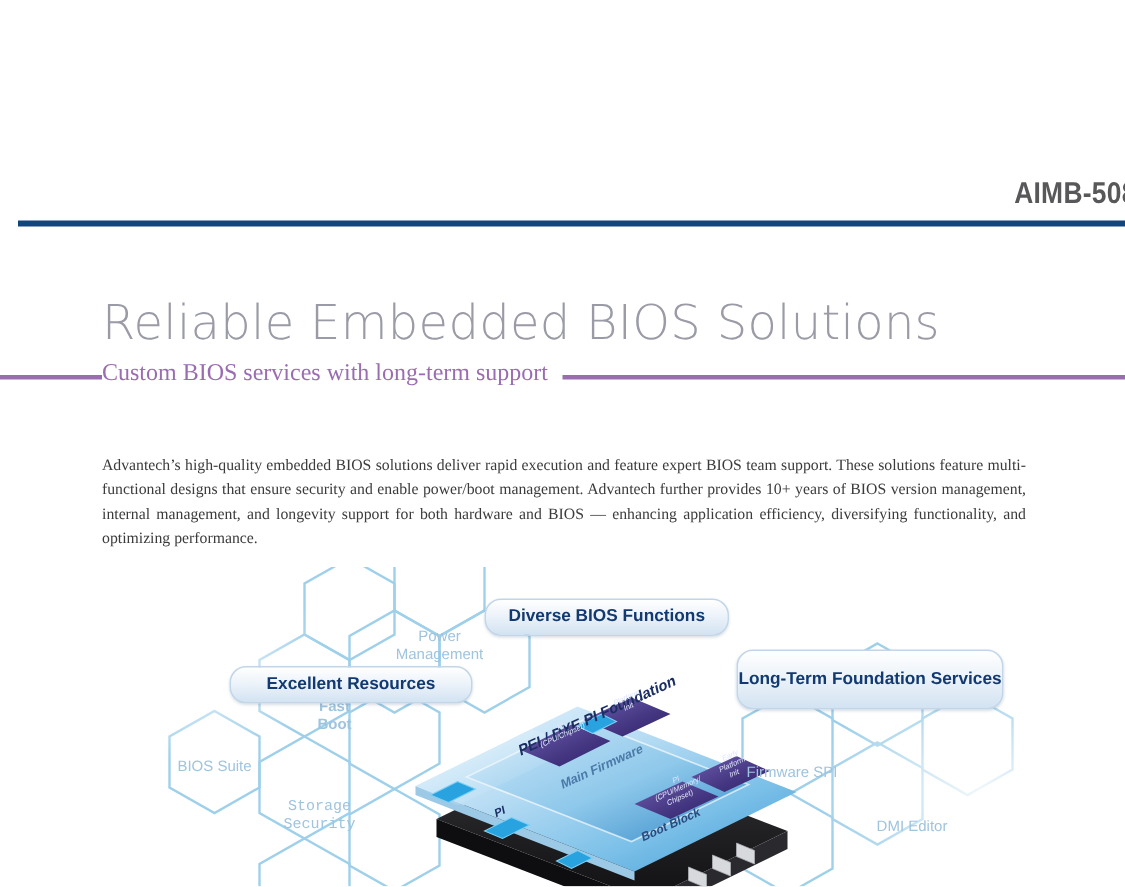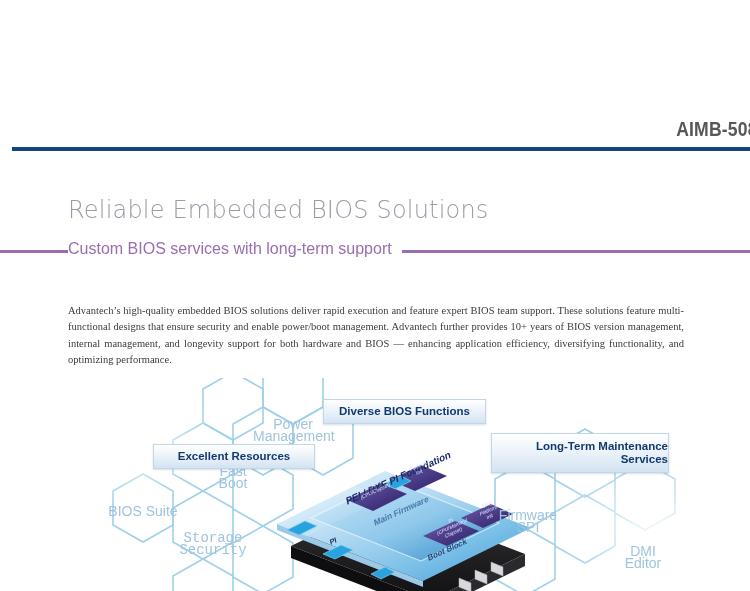--- a/index.html
+++ b/index.html
@@ -50,21 +50,21 @@
   .title-block {
     position: absolute;
     left: 0;
     top: 196px;
     width: 750px;
   }
   .main-title {
     position: absolute;
     left: 68px;
     top: 0;
-    font-size: 24px;
+    font-size: 32px;
     font-weight: 300;
     color: #9a9ba6;
     letter-spacing: 0.2px;
     white-space: nowrap;
     font-family: "DejaVu Sans", sans-serif;
   }
   .subtitle-row {
     position: absolute;
     left: 0;
     top: 44px;
@@ -81,21 +81,21 @@
   }
   .subtitle-text {
     position: absolute;
     left: 68px;
     top: 0;
     padding: 0 10px 0 0;
     background: #ffffff;
     font-size: 16px;
     color: #9a6db0;
     white-space: nowrap;
-    font-family: Liberation Sans, sans-serif;
+    font-family: Liberation Serif, serif;
     font-weight: 400;
   }
 
   
   .body-copy {
     position: absolute;
     left: 68px;
     top: 292px;
     width: 616px;
     font-size: 10.5px;
@@ -116,43 +116,43 @@
   }
   .diagram svg {
     position: absolute;
     left: 0;
     top: 0;
   }
 
   
   .callout {
     position: absolute;
-    border-radius: 0;
+    border-radius: 11px;
     background: linear-gradient(180deg, #ffffff 0%, #eef4fa 42%, #d3e3f2 100%);
     border: 1px solid #c2d6e8;
     box-shadow: 0 1px 2px rgba(40,70,110,0.18);
     color: #123a70;
     font-weight: bold;
-    text-align: right;
+    text-align: center;
     font-size: 11.5px;
     line-height: 13px;
     display: flex;
     align-items: center;
     justify-content: center;
     font-family: "Liberation Sans", sans-serif;
   }
   .callout.c-diverse  { left: 268px; top: 21px;  width: 161px; height: 23px; }
   .callout.c-excellent{ left: 80px;  top: 66px;  width: 160px; height: 23px; margin-left: 18px; }
   .callout.c-longterm { left: 436px; top: 55px;  width: 176px; height: 38px; }
 
   
   .hex-label {
     position: absolute;
     color: #9fc4de;
-    font-size: 14px;
+    font-size: 10px;
     line-height: 11.5px;
     text-align: center;
     font-family: "Liberation Sans", sans-serif;
     white-space: pre-line;
     pointer-events: none;
   }
 </style>
 </head>
 <body>
 
@@ -262,31 +262,31 @@
     <g fill="#29a3e0" stroke="#7fd0f4" stroke-width="0.7">
       <polygon points="232,152 250,143 262,148 244,157"></polygon>
       <polygon points="268,176 286,167 298,172 280,181"></polygon>
       <polygon points="316,196 330,189 340,194 326,201"></polygon>
       <polygon points="330,106 346,98 356,103 340,111"></polygon>
     </g>
   </svg>
 
   <div class="hex-label" style="left:198px; top:41px; width:80px;">Power
 Management</div>
-  <div class="hex-label" style="left:148px; top:88px; width:60px;">Fast
+  <div class="hex-label" style="left:138px; top:88px; width:60px;font-weight:bold;">Fast
 Boot</div>
   <div class="hex-label" style="left:48px; top:128px; width:80px;text-align:center;">BIOS Suite</div>
   <div class="hex-label" style="left:118px; top:155px; width:80px;font-family:Liberation Mono, monospace;">Storage
 Security</div>
   <div class="hex-label" style="left:440px; top:132px; width:66px;">Firmware SPI</div>
-  <div class="hex-label" style="left:515px; top:168px; width:66px;padding-left:40px;">DMI Editor</div>
+  <div class="hex-label" style="left:480px; top:168px; width:66px;padding-left:40px;">DMI Editor</div>
 
   <div class="callout c-diverse">Diverse BIOS Functions</div>
   <div class="callout c-excellent">Excellent Resources</div>
-  <div class="callout c-longterm">Long-Term Maintenance
+  <div class="callout c-longterm">Long-Term Foundation
 Services</div>
 
   <div style="position:absolute; left:290px; top:118px; transform:rotate(-24.5deg) skewX(-12deg); transform-origin:left top; color:#1b2e63; font-size:10px; font-weight:bold; white-space:nowrap; font-family:'Liberation Sans',sans-serif;">PEI / DXE PI Foundation</div>
   <div style="position:absolute; left:318px; top:140px; transform:rotate(-24.5deg) skewX(-12deg); transform-origin:left top; color:#4b79a8; font-size:8.5px; font-weight:bold; white-space:nowrap; font-family:'Liberation Sans',sans-serif;">Main Firmware</div>
   <div style="position:absolute; left:372px; top:176px; transform:rotate(-24.5deg) skewX(-12deg); transform-origin:left top; color:#2a4a7d; font-size:8px; font-weight:bold; white-space:nowrap; font-family:'Liberation Sans',sans-serif;">Boot Block</div>
   <div style="position:absolute; left:274px; top:160px; transform:rotate(-24.5deg) skewX(-12deg); transform-origin:left top; color:#1b2e63; font-size:7.5px; font-weight:bold; white-space:nowrap; font-family:'Liberation Sans',sans-serif;">PI</div>
 
   <div style="position:absolute; left:300px; top:112px; width:40px; transform:rotate(-24.5deg) skewX(-12deg); transform-origin:left top; color:#dfe6fb; font-size:5px; line-height:6px; text-align:center; white-space:pre-line; font-family:'Liberation Sans',sans-serif;">PI
 (CPU/Chipset)</div>
   <div style="position:absolute; left:344px; top:93px; width:40px; transform:rotate(-24.5deg) skewX(-12deg); transform-origin:left top; color:#dfe6fb; font-size:5px; line-height:6px; text-align:center; white-space:pre-line; font-family:'Liberation Sans',sans-serif;">Platform

